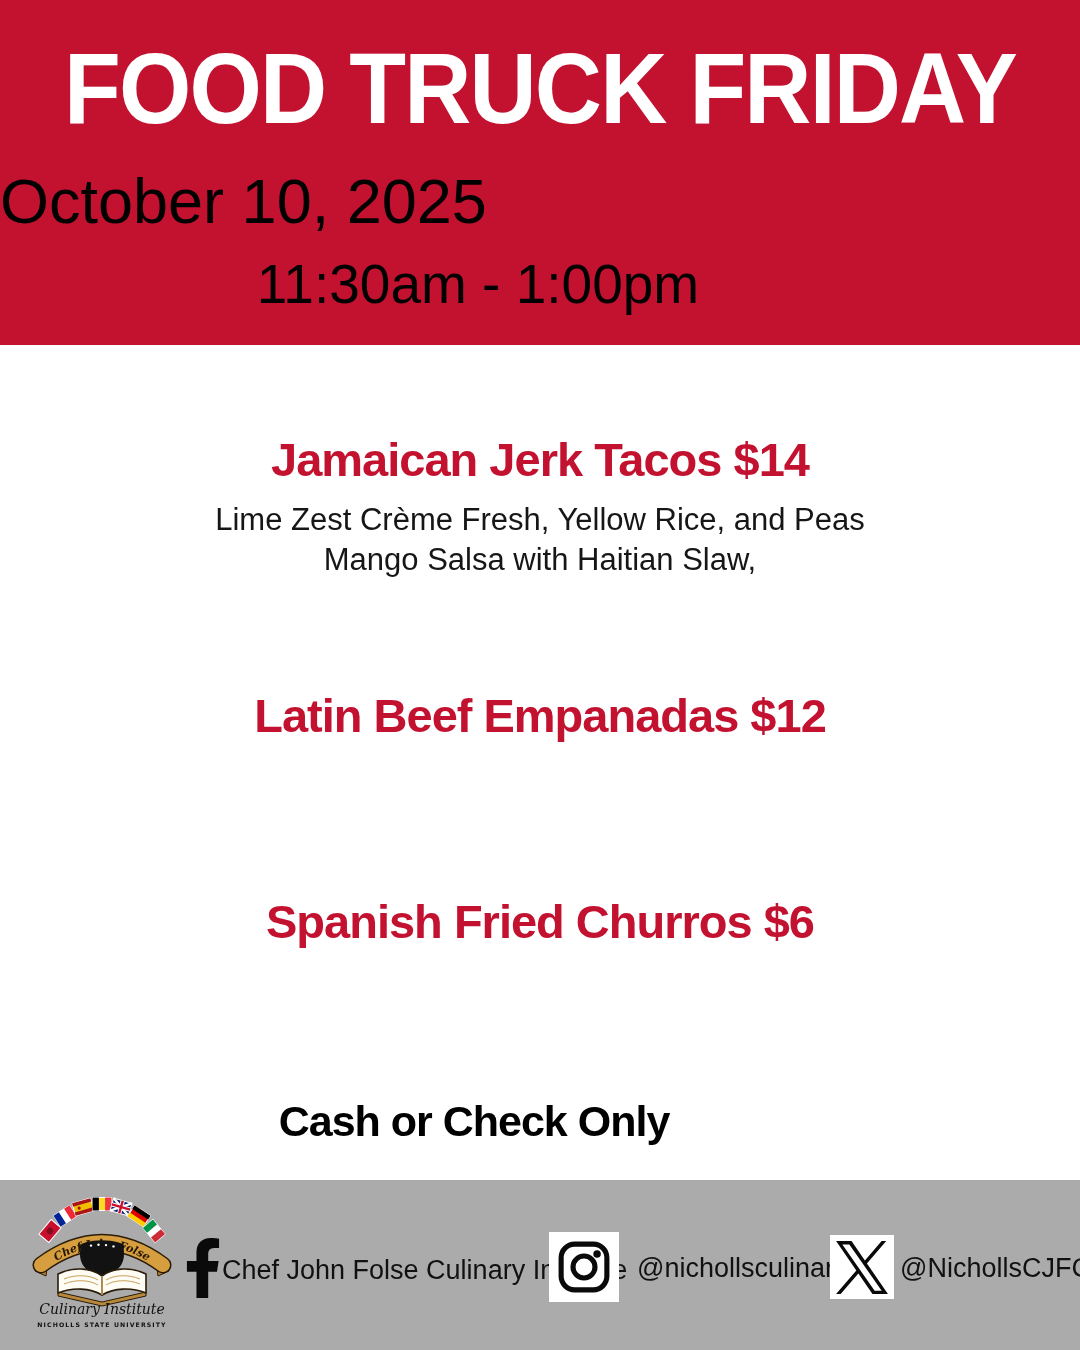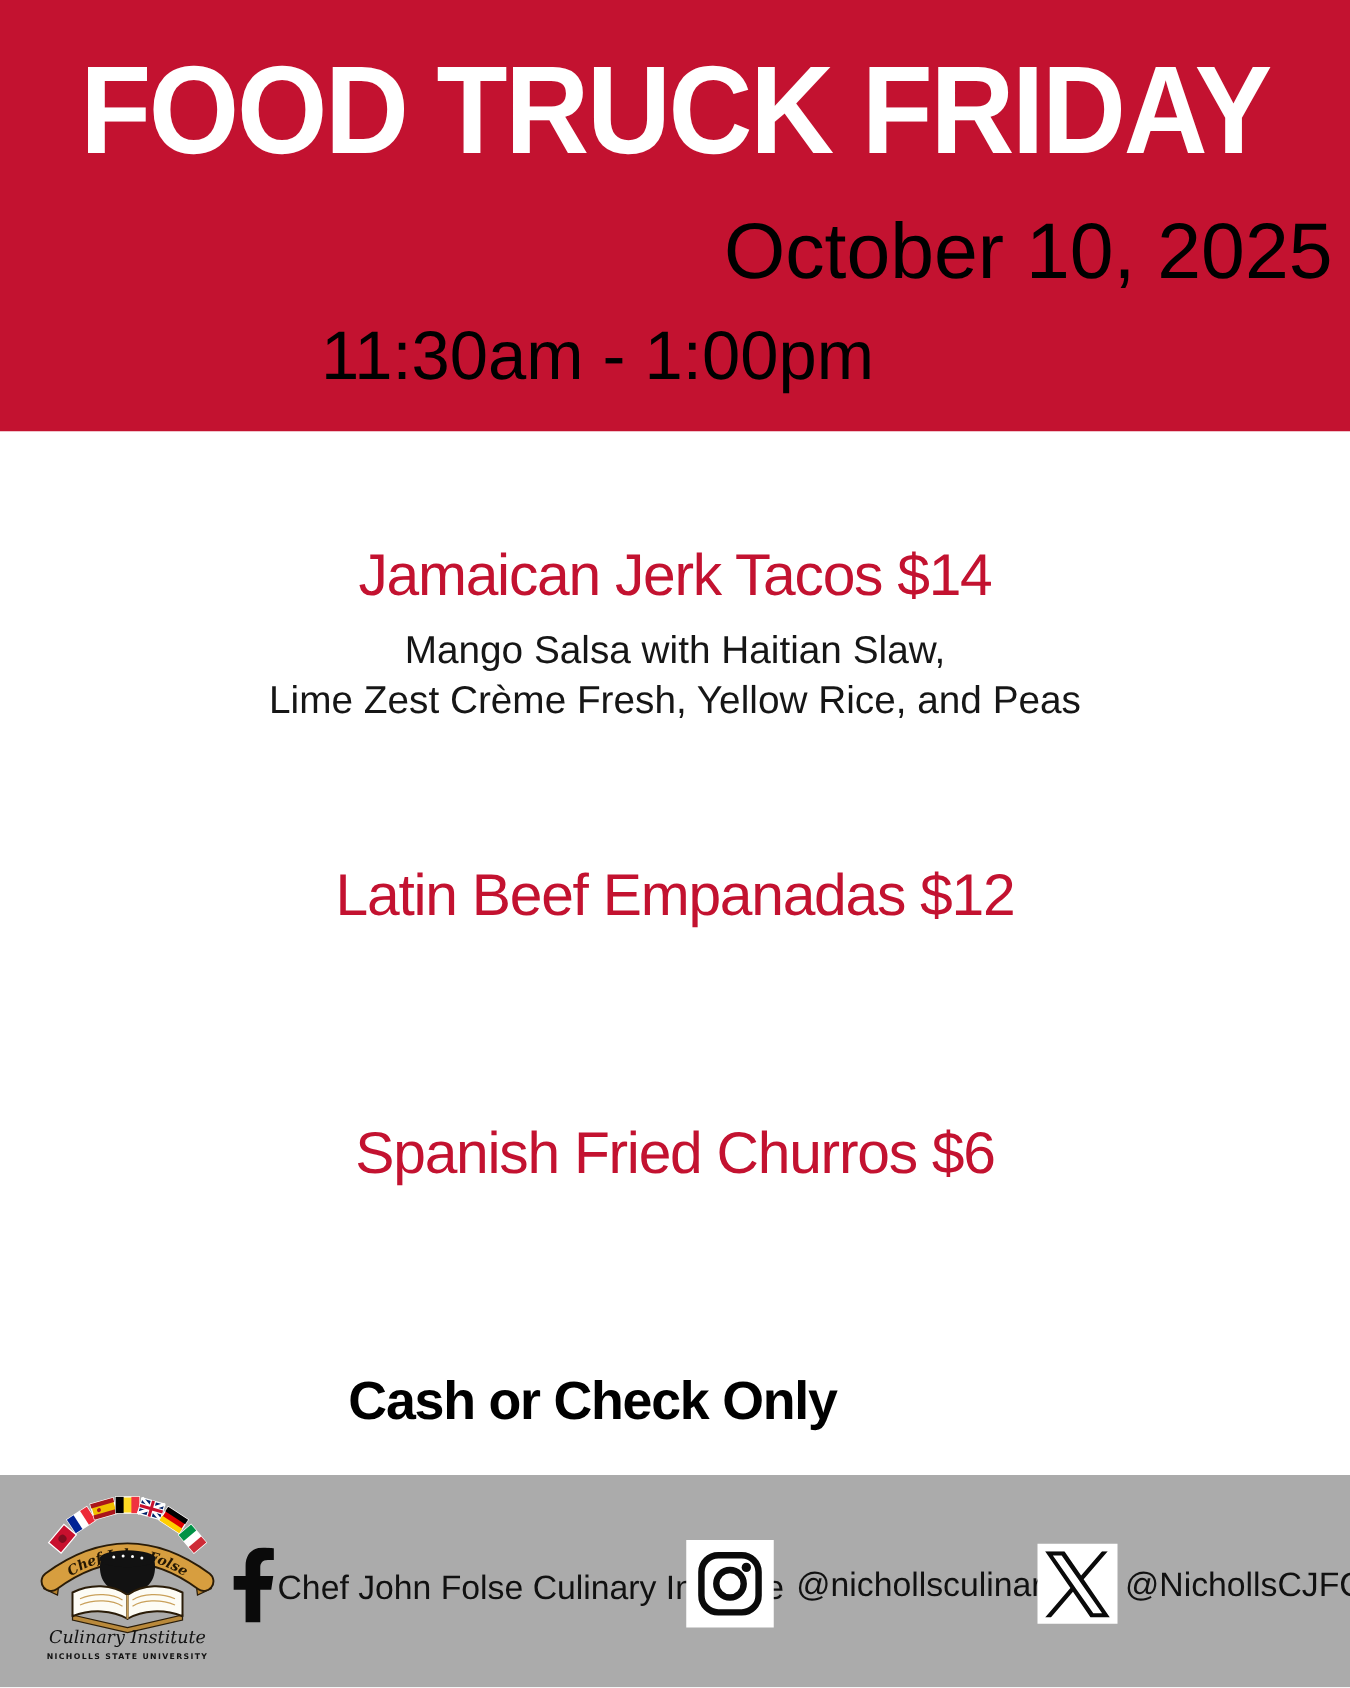--- a/index.html
+++ b/index.html
@@ -31,41 +31,41 @@
     letter-spacing: -2px;
     line-height: 120px;
     white-space: nowrap;
     transform: scaleX(0.93);
     transform-origin: center;
   }
   .date {
     position: absolute;
     left: 0; top: 163px;
     width: 1066px;
-    text-align: right;
+    text-align: left;
     color: #000000;
     font-size: 63px;
     line-height: 76px;
     letter-spacing: 0px;
   }
   .time {
     position: absolute;
     left: 0; top: 252px;
     width: 956px;
     text-align: center;
     color: #000000;
     font-size: 55px;
     line-height: 64px;
   }
   
   .menu-item { position: absolute; left: 0; width: 1080px; text-align: center; }
   .menu-item h2 {
     color: #C31230;
     font-size: 47px;
-    font-weight: 400;
+    font-weight: 700;
     letter-spacing: -1px;
     line-height: 56px;
   }
   .desc { margin-top: 12px; }
   .desc-line {
     color: #161616;
     font-size: 31px;
     line-height: 40px;
   }
   .mi-1 { top: 432px; }
@@ -123,22 +123,22 @@
   <header class="band">
     <div class="title">FOOD TRUCK FRIDAY</div>
     <div class="date">October 10, 2025</div>
     <div class="time">11:30am - 1:00pm</div>
   </header>
 
   <main>
     <section class="menu-item mi-1">
       <h2>Jamaican Jerk Tacos $14</h2>
       <div class="desc">
+        <div class="desc-line">Lime Zest Crème Fresh, Yellow Rice, and Peas</div>
         <div class="desc-line">Mango Salsa with Haitian Slaw,</div>
-        <div class="desc-line">Lime Zest Crème Fresh, Yellow Rice, and Peas</div>
       </div>
     </section>
 
     <section class="menu-item mi-2">
       <h2>Latin Beef Empanadas $12</h2>
     </section>
 
     <section class="menu-item mi-3">
       <h2>Spanish Fried Churros $6</h2>
     </section>

